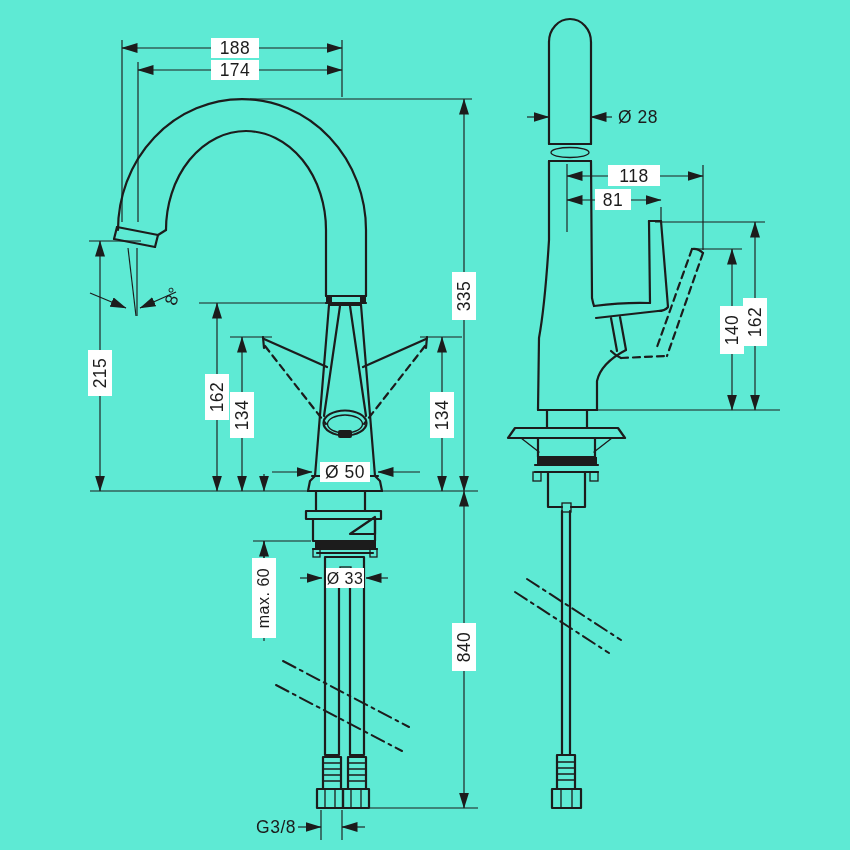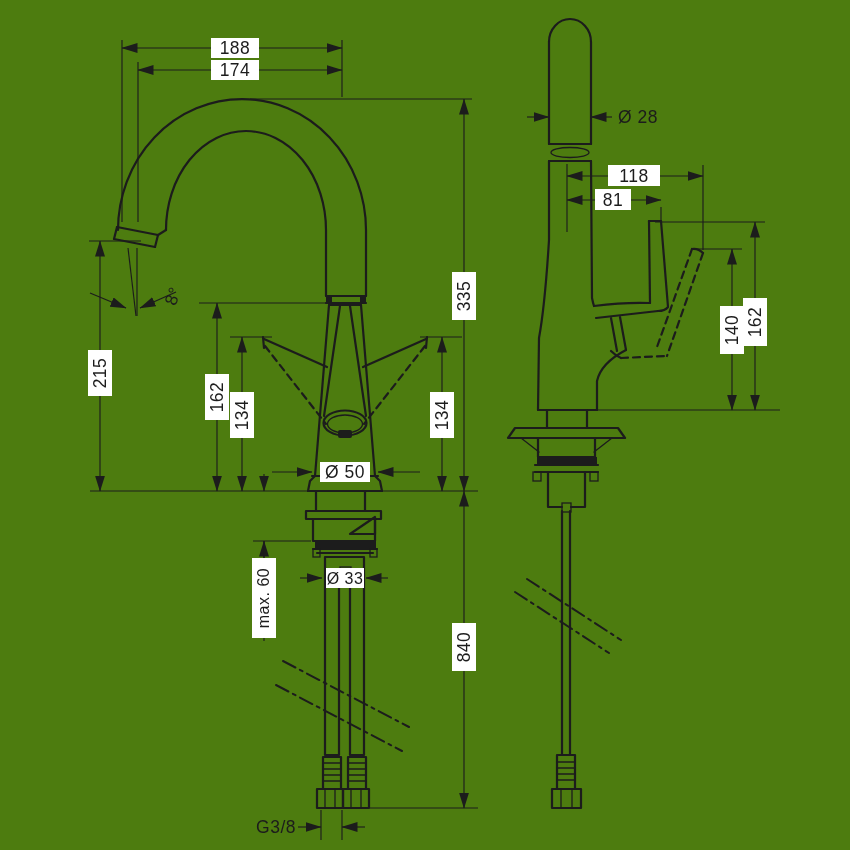--- a/index.html
+++ b/index.html
@@ -1,16 +1,16 @@
 <!DOCTYPE html>
 <html><head>
 <meta charset="utf-8">
 <style>
   html,body{margin:0;padding:0;background:#fff;}
-  .stage{position:relative;width:850px;height:850px;background:#4d7c0f;overflow:hidden;}
+  .stage{position:relative;width:850px;height:850px;background:#5eead4;overflow:hidden;}
   svg{position:absolute;left:0;top:0;}
   text{font-family:"Liberation Sans","DejaVu Sans",sans-serif;fill:#1c1c1c;letter-spacing:0.5px;}
   .part{stroke:#1c1c1c;fill:none;stroke-width:2.2;stroke-linecap:round;stroke-linejoin:round;}
   .part-thin{stroke:#1c1c1c;fill:none;stroke-width:1.3;stroke-linecap:round;}
   .dim{stroke:#1c1c1c;fill:none;stroke-width:1.15;}
   .dashed{stroke-dasharray:7 5;}
   .breakline{stroke-dasharray:14 5 3 5;stroke-width:2;}
   .lbl{font-size:17.5px;}
   .lbl-s{font-size:16px;}
   .bg{fill:#ffffff;stroke:none;}

